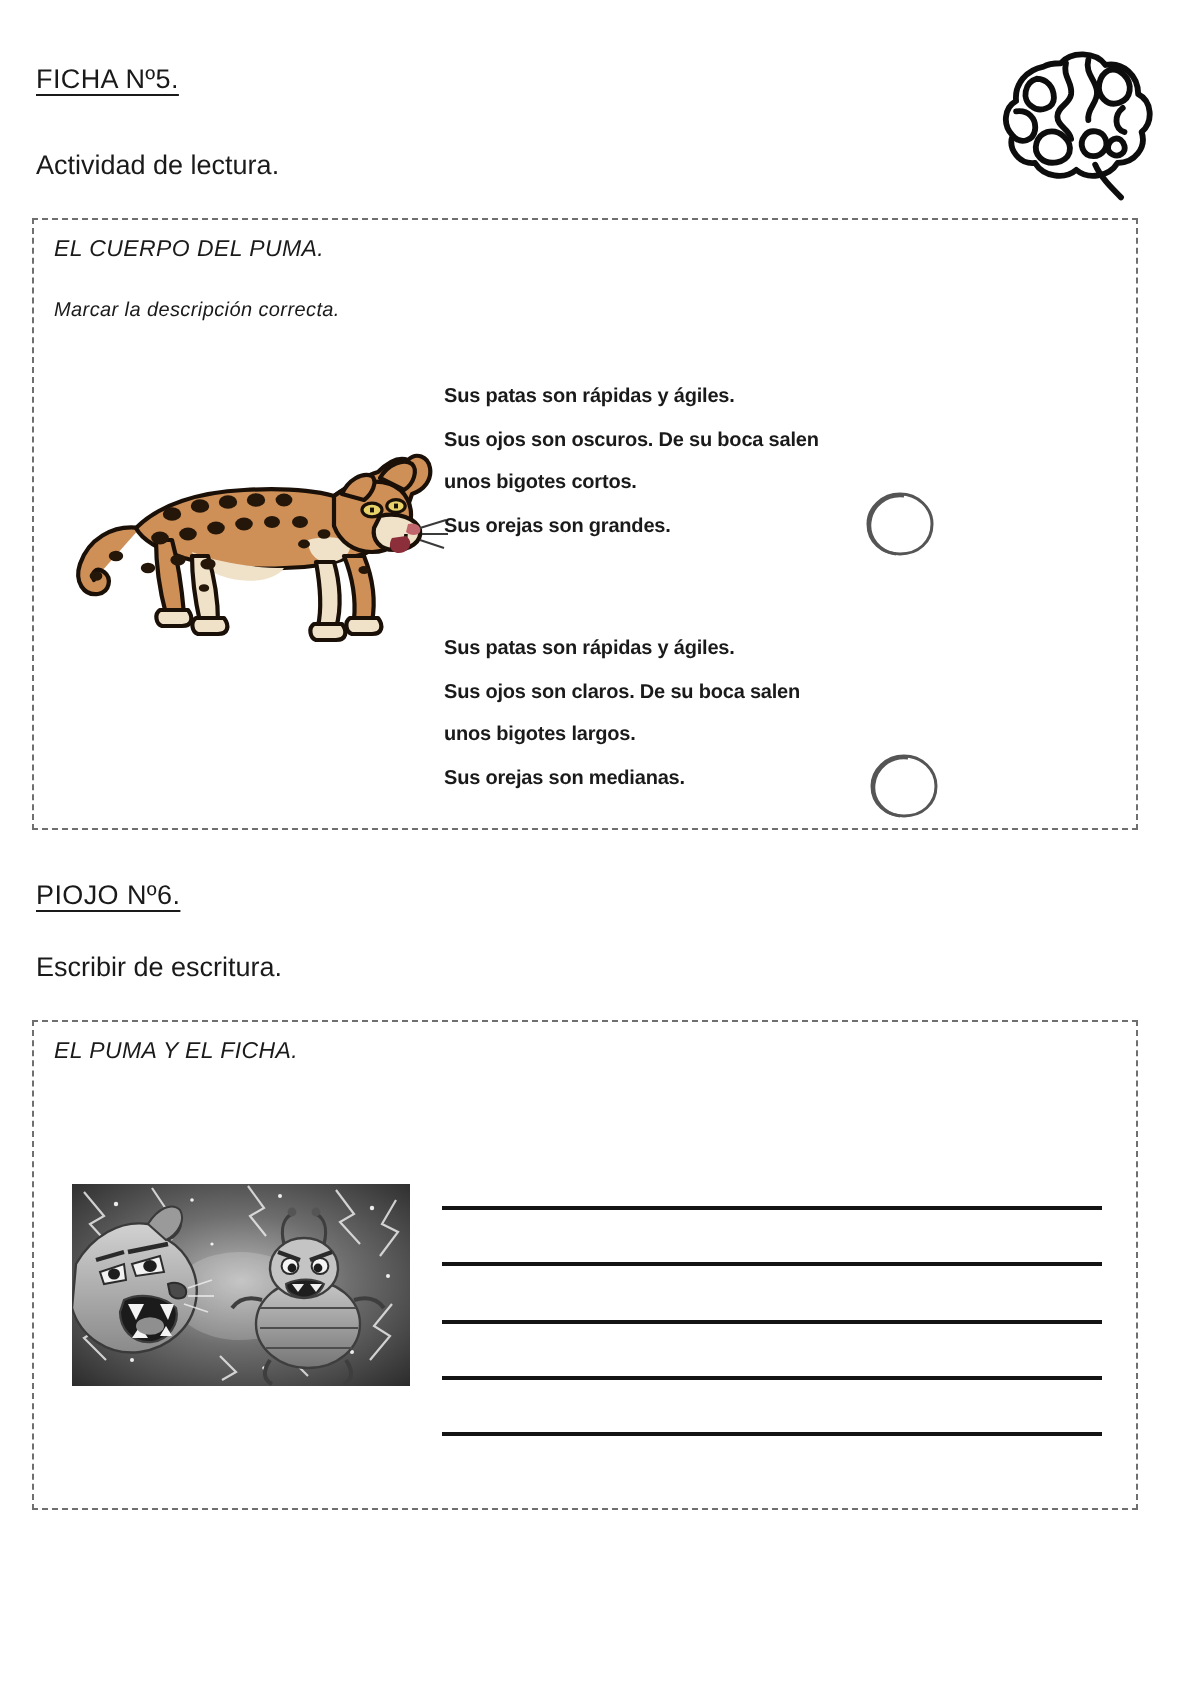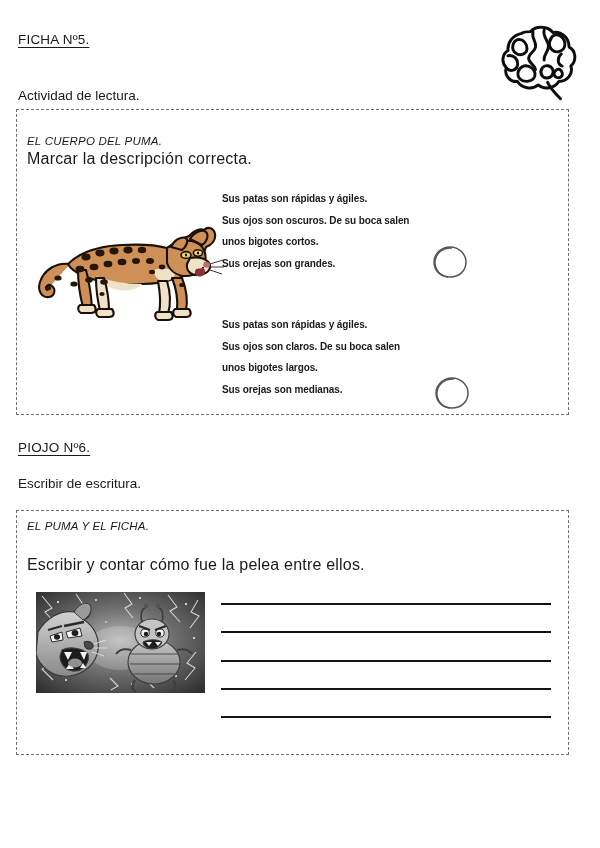--- a/index.html
+++ b/index.html
@@ -60,21 +60,22 @@
   .box-heading {
     position: absolute;
     font-style: italic;
     font-size: 11.5px;
     font-weight: 400;
     letter-spacing: .2px;
     white-space: nowrap;
   }
   .box-instruction {
     position: absolute;
-    font-size: 16px;
+    font-style: italic;
+    font-size: 10px;
     font-weight: 400;
     letter-spacing: .2px;
     white-space: nowrap;
   }
 
   
   .option-text {
     position: absolute;
     font-size: 10px;
     font-weight: bold;
@@ -131,25 +132,25 @@
       <path d="M32 60 C26 62 23 70 28 75 C33 80 43 78 45 72 C47 65 39 58 32 60 Z"></path>
       <path d="M54 62 C50 67 53 74 59 74 C64 74 68 69 66 64 C64 59 57 58 54 62 Z"></path>
       <path d="M71 64 C67 66 66 71 70 73 C74 75 78 72 77 68 C76 65 74 63 71 64 Z"></path>
       <path d="M76 46 C71 50 71 58 77 60"></path>
       <path d="M60 79 C63 86 69 92 75 98"></path>
     </svg>
   </div>
 
   <div class="sheet-title" style="top:32px">FICHA Nº5.</div>
 
-  <div class="activity-line" style="top:88px">Actividad de lectura.</div>
+  <div class="activity-line" style="top:75px">Actividad de lectura.</div>
 
   <div class="exercise-box" style="left:16px; top:109px; width:553px; height:306px;">
 
-    <div class="box-heading" style="left:10px; top:25px;">EL CUERPO DEL PUMA.</div>
+    <div class="box-heading" style="left:10px; top:9px;">EL CUERPO DEL PUMA.</div>
 
     <div class="box-instruction" style="left:10px; top:40px;">Marcar la descripción correcta.</div>
   </div>
 
   <div class="puma-art">
     <svg viewBox="0 0 190 112" width="190" height="112">
       <g stroke="#1a1008" stroke-width="2.1" stroke-linejoin="round" stroke-linecap="round">
 
         <path d="M36 52 C22 50 10 58 6 70 C3 79 8 86 15 85 C21 84 22 77 18 74
                  C14 71 11 75 13 78" fill="#cf9058"></path>
@@ -253,21 +254,20 @@
   </div>
 
   <div class="sheet-title" style="top:440px">PIOJO Nº6.</div>
 
   <div class="activity-line" style="top:476px">Escribir de escritura.</div>
 
   <div class="exercise-box" style="left:16px; top:510px; width:553px; height:245px;">
 
     <div class="box-heading" style="left:10px; top:9px;">EL PUMA Y EL FICHA.</div>
 
-    <div class="box-instruction" style="left:10px; top:45px;">Escribir y contar cómo fue la pelea entre ellos.</div>
   </div>
 
   <div class="fight-photo">
     <svg viewBox="0 0 169 101" width="169" height="101">
       <defs>
         <radialGradient id="bgstar" cx="50%" cy="48%" r="72%">
           <stop offset="0%" stop-color="#b9b9b9"></stop>
           <stop offset="45%" stop-color="#6e6e6e"></stop>
           <stop offset="100%" stop-color="#2b2b2b"></stop>
         </radialGradient>

